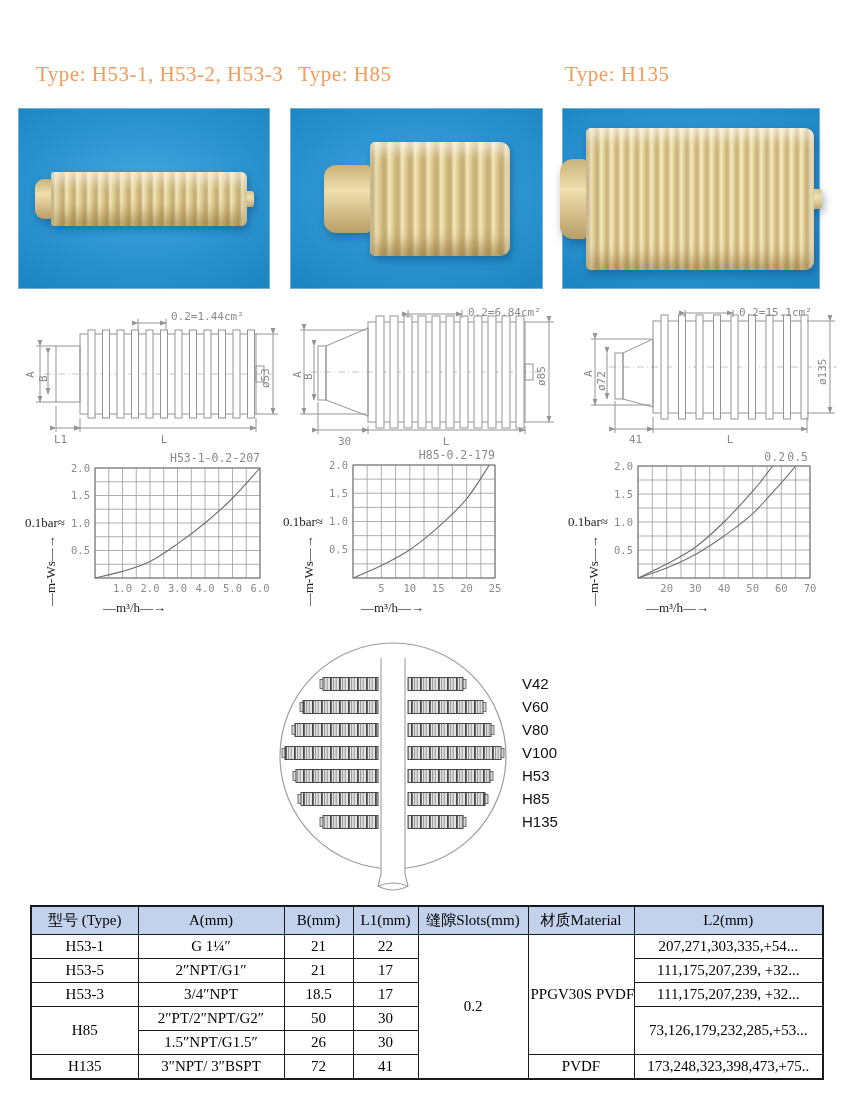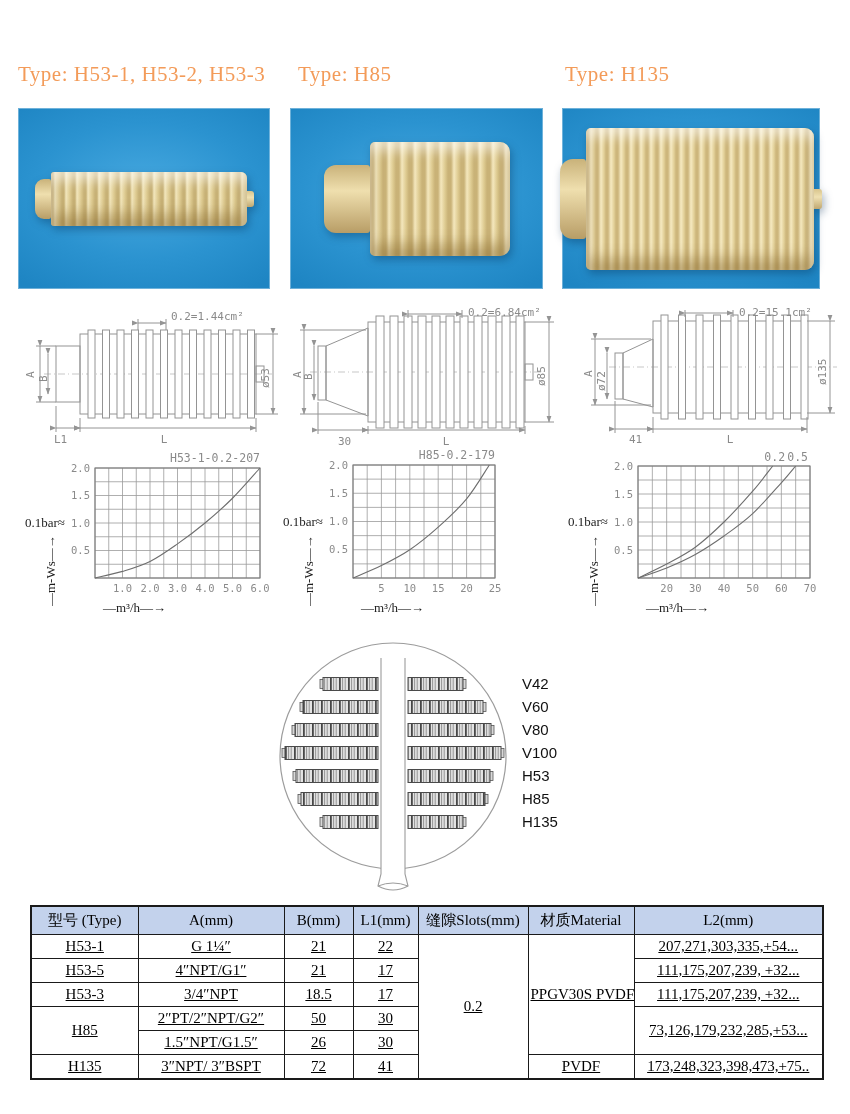--- a/index.html
+++ b/index.html
@@ -45,29 +45,29 @@
 
   .vlabel{font-family:"Liberation Sans",sans-serif;font-size:15px;fill:#111;}
 
   
   table.spec{position:absolute;left:30px;top:905px;width:792px;border-collapse:collapse;
      table-layout:fixed;font-family:"Liberation Serif",serif;font-size:15px;color:#000;}
   table.spec td,table.spec th{border:1px solid #1a1a1a;text-align:center;vertical-align:middle;
      padding:0 2px;overflow:hidden;white-space:nowrap;}
   table.spec{border:2px solid #1a1a1a;}
   table.spec th{background:#c3d2ec;font-weight:normal;height:27px;}
-  table.spec td{height:23px;text-decoration:underline;}
+  table.spec td{height:23px;}
   td.multiline{white-space:pre-line;line-height:1.15;}
 </style>
 </head>
 <body>
 
 <div class="page">
 
-  <div class="ptitle" style="left:18px">Type: H53-1, H53-2, H53-3</div>
+  <div class="ptitle" style="left:36px">Type: H53-1, H53-2, H53-3</div>
   <div class="ptitle" style="left:298px">Type: H85</div>
   <div class="ptitle" style="left:565px">Type: H135</div>
 
   <div class="photo" style="left:18px;width:252px">
     <div class="nozzle">
       <div class="ncap n1cap"></div>
       <div class="nbody n1body"></div>
       <div class="nnub n1nub"></div>
     </div>
   </div>
@@ -432,21 +432,21 @@
       <td>G 1¼″</td>
       <td>21</td>
       <td>22</td>
       <td rowspan="6">0.2</td>
       <td rowspan="5" class="multiline">PPGV30S
 PVDF</td>
       <td>207,271,303,335,+54...</td>
     </tr>
     <tr>
       <td>H53-5</td>
-      <td>4″NPT/G1″</td>
+      <td>2″NPT/G1″</td>
       <td>21</td>
       <td>17</td>
       <td>111,175,207,239, +32...</td>
     </tr>
     <tr>
       <td>H53-3</td>
       <td>3/4″NPT</td>
       <td>18.5</td>
       <td>17</td>
       <td>111,175,207,239, +32...</td>

